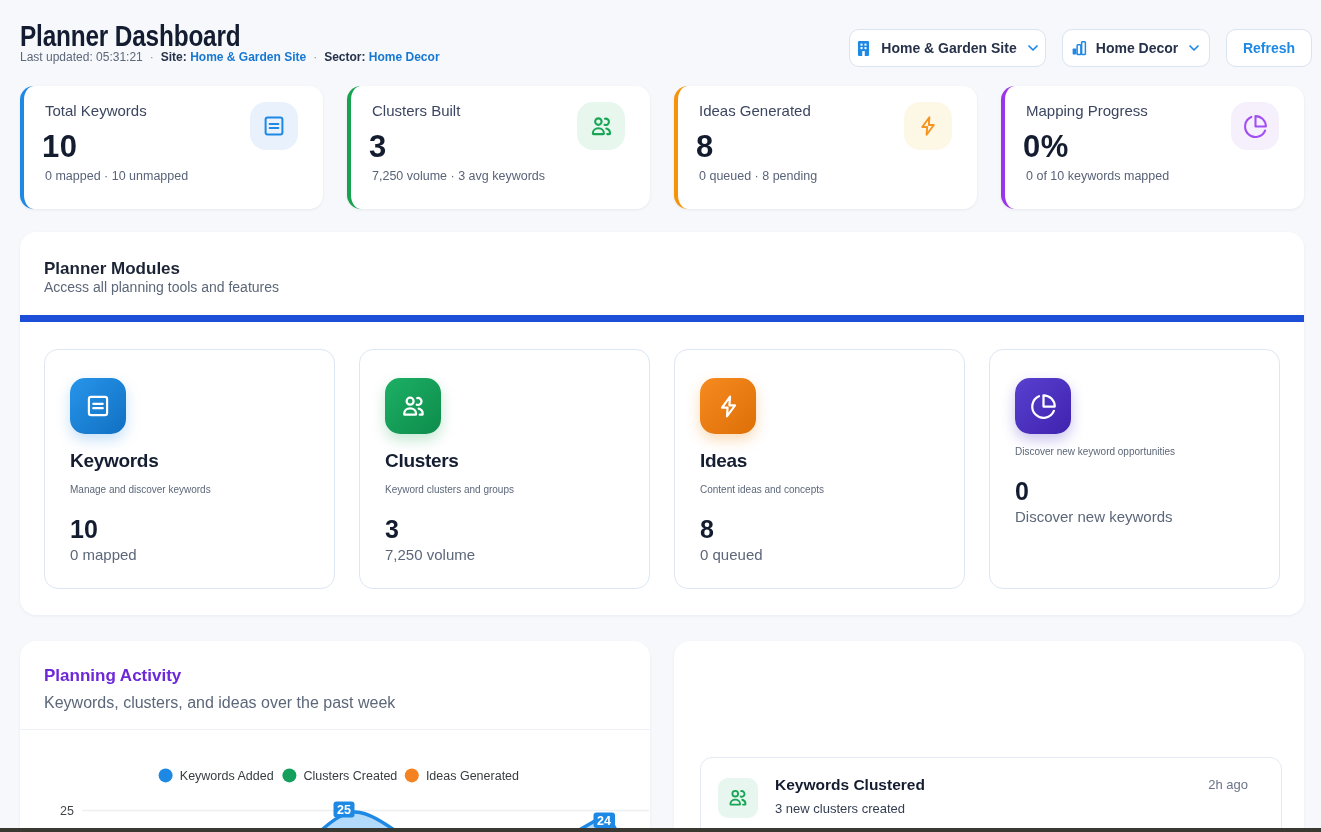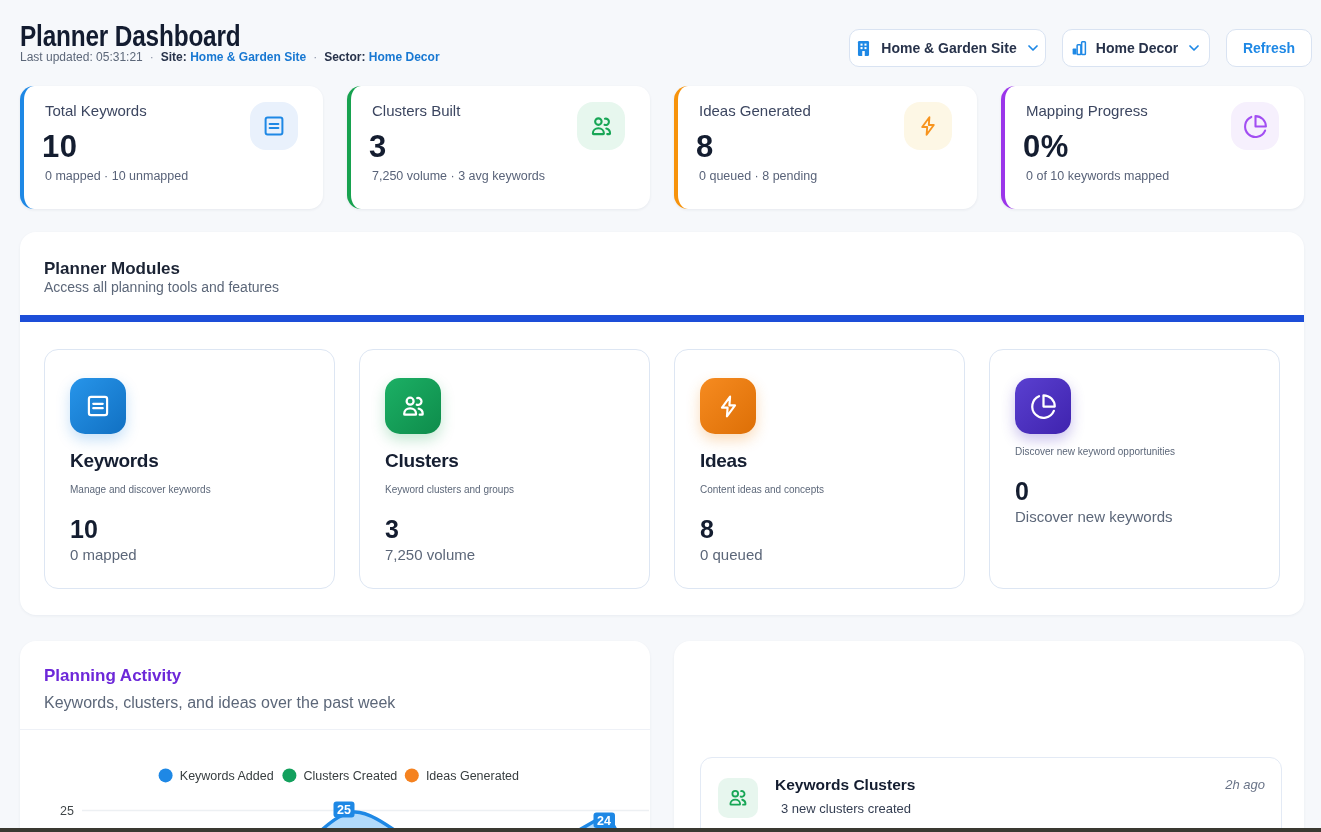--- a/index.html
+++ b/index.html
@@ -45,22 +45,22 @@
   #act { left:20px; top:641px; width:630px; height:260px; }
   #recent { left:674px; top:641px; width:630px; height:260px; }
   .bhead { padding:25px 24px 0 24px; height:89px; border-bottom:1px solid #eef1f7; }
   .btitle { font-size:17px; font-weight:700; color:#6d28d9; }
   .bsub { font-size:16px; color:#5c6779; margin-top:8px; }
 
   .item { position:absolute; left:26px; top:116px; width:582px; height:86px; border:1px solid #e3eaf5; border-radius:12px; }
   .item .isq { position:absolute; left:17px; top:20px; width:40px; height:40px; border-radius:10px; background:#e7f6ee;
                display:flex; align-items:center; justify-content:center; }
   .item .t1 { position:absolute; left:74px; top:18px; font-size:15.5px; font-weight:700; color:#141d30; white-space:nowrap; }
-  .item .t2 { position:absolute; left:80px; top:43px; font-size:13px; color:#343e52; white-space:nowrap; }
-  .item .ago { position:absolute; right:16px; top:19px; font-size:13px; color:#6a7488;font-style:italic; }
+  .item .t2 { position:absolute; left:74px; top:43px; font-size:13px; color:#343e52; white-space:nowrap; }
+  .item .ago { position:absolute; right:33px; top:19px; font-size:13px; color:#6a7488; }
 
   .darkbar { position:absolute; left:0; top:828px; width:1321px; height:4px; background:#3a3931; z-index:50; }
 </style>
 </head>
 <body>
 
 <h1>Planner Dashboard</h1>
 <div class="meta">Last updated: 05:31:21<span class="dot">·</span><b>Site:</b>&nbsp;<a>Home &amp; Garden Site</a><span class="dot">·</span><b>Sector:</b>&nbsp;<a>Home Decor</a></div>
 
 <div class="hbtn" style="left:849px; width:197px;">
@@ -225,19 +225,19 @@
 <div class="panel" id="recent">
   <div class="item">
     <div class="isq">
       <svg width="22" height="22" viewBox="0 0 24 24" fill="none" stroke="#18a656" stroke-width="2" stroke-linecap="round" stroke-linejoin="round">
           <circle cx="9" cy="7.3" r="3.1"></circle>
           <path d="M3.7 18.6c0-2.9 2.3-4.9 5.3-4.9s5.3 2 5.3 4.9c0 .4-.3.7-.7.7H4.4c-.4 0-.7-.3-.7-.7z"></path>
           <path d="M15.3 4.5a3.1 3.1 0 1 1-.4 5.9"></path>
           <path d="M16.6 13.9c2.2.6 3.6 2.3 3.6 4.7 0 .4-.3.7-.7.7h-2"></path>
         </svg>
     </div>
-    <div class="t1">Keywords Clusters</div>
+    <div class="t1">Keywords Clustered</div>
     <div class="t2">3 new clusters created</div>
     <div class="ago">2h ago</div>
   </div>
 </div>
 
 <div class="darkbar"></div>
 
 </body></html>

